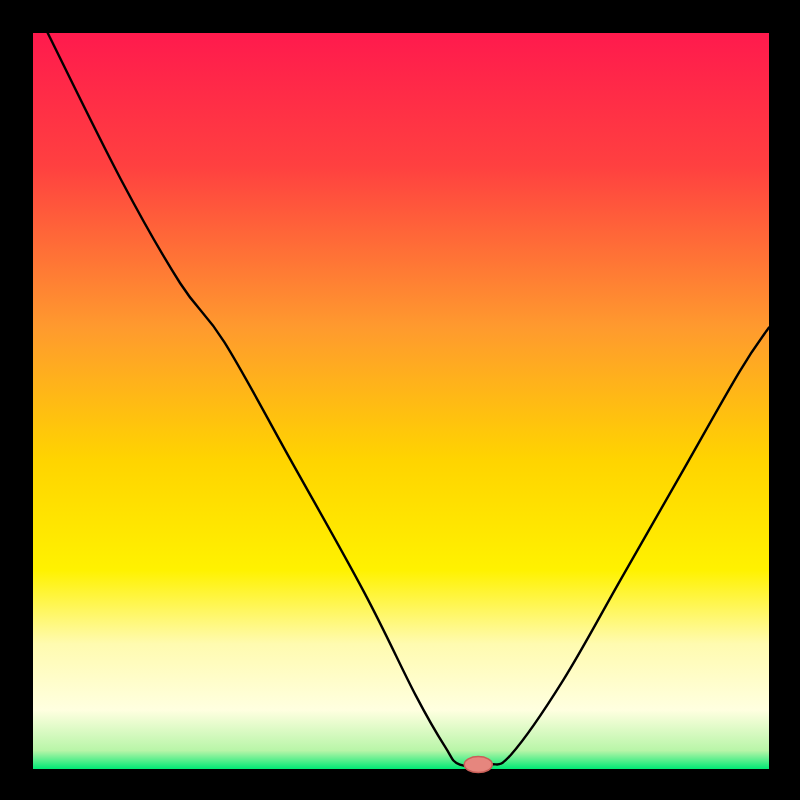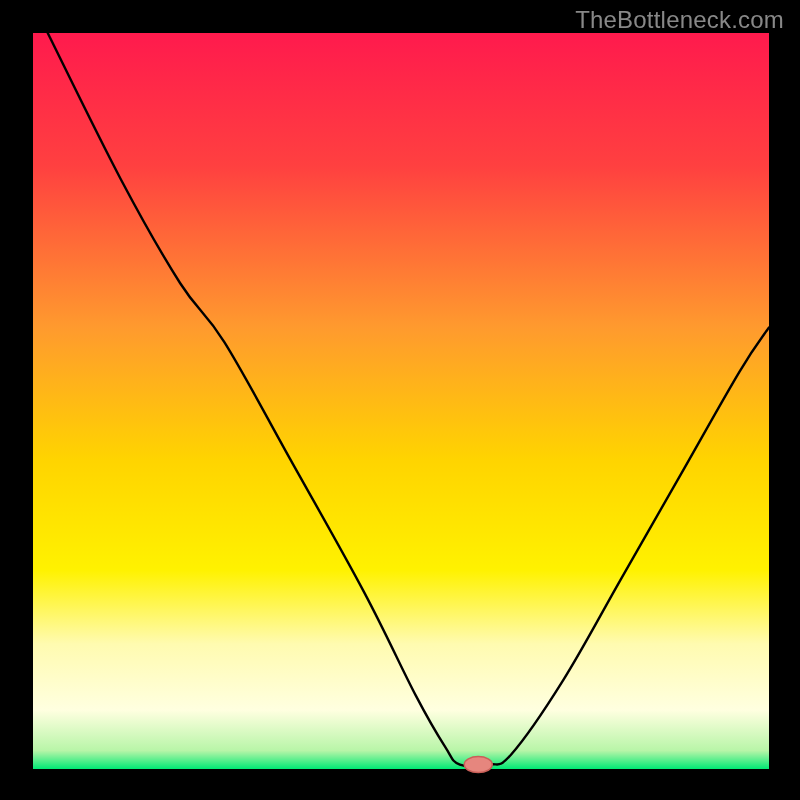--- a/index.html
+++ b/index.html
@@ -26,21 +26,20 @@
     letter-spacing: 0.2px;
   }
   svg {
     display: block;
   }
 </style>
 </head>
 <body>
 
 <div class="stage">
-  <div class="watermark">TheBottleneck.com</div>
 
   <svg id="svg" width="800" height="800" viewBox="0 0 800 800">
     <defs>
       <linearGradient id="bg-grad" x1="0" y1="0" x2="0" y2="1">
           <stop offset="0%" stop-color="#ff1a4d"></stop>
           <stop offset="18%" stop-color="#ff4040"></stop>
           <stop offset="40%" stop-color="#ff9a2e"></stop>
           <stop offset="57.99999999999999%" stop-color="#ffd400"></stop>
           <stop offset="73%" stop-color="#fff200"></stop>
           <stop offset="83%" stop-color="#fffbb0"></stop>

